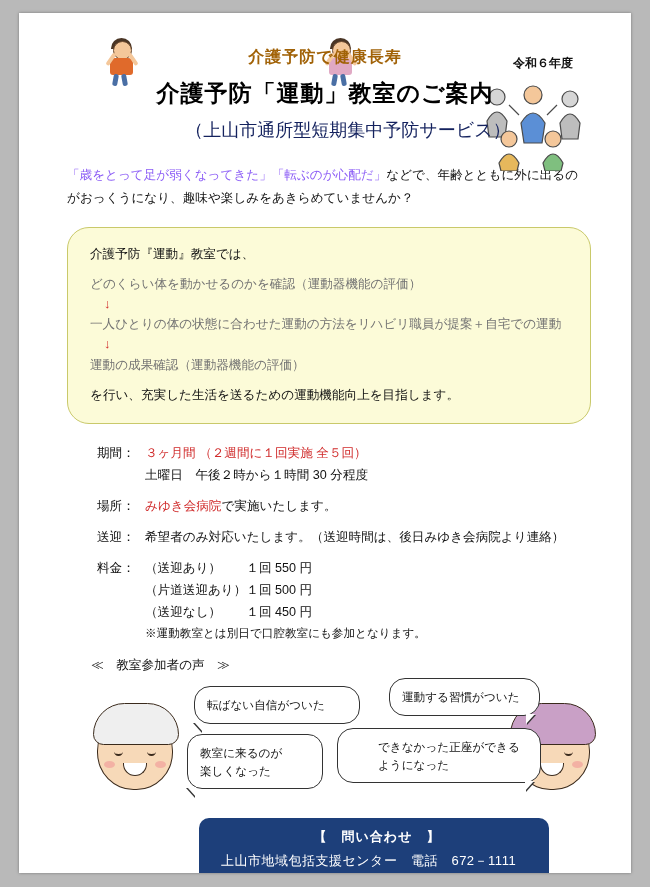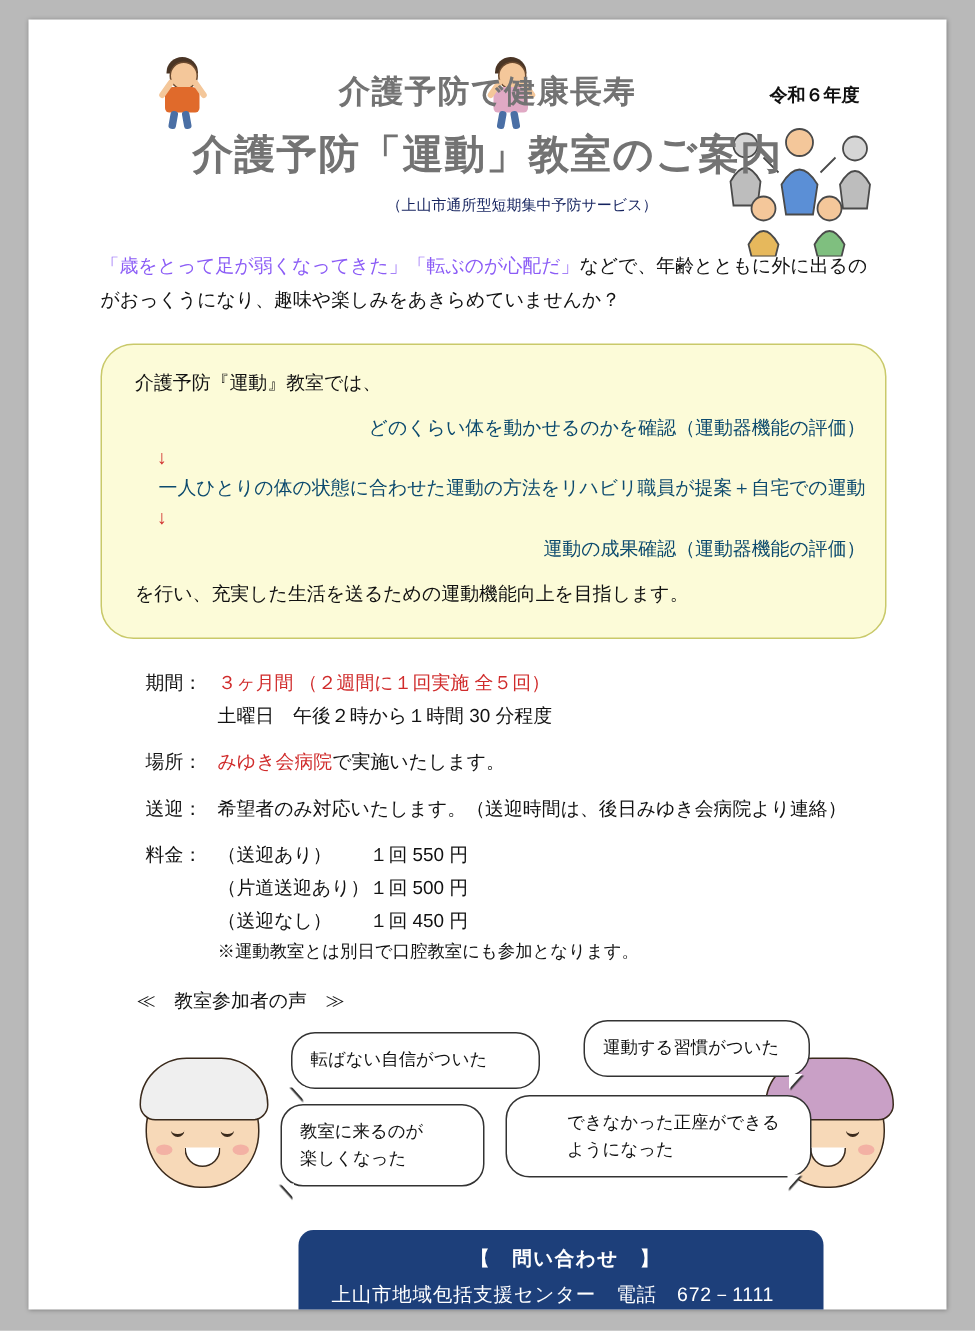--- a/index.html
+++ b/index.html
@@ -23,40 +23,40 @@
     overflow: hidden;
   }
 
   
   .header {
     position: relative;
     padding-top: 34px;
     text-align: center;
   }
   .title-line1 {
-    font-size: 21px;
+    font-size: 16px;
     font-weight: bold;
-    color: #737373;
+    color: #a16207;
     letter-spacing: 1px;
     display: inline-block;
     position: relative;
     z-index: 3;
   }
   .title-line2 {
     margin-top: 10px;
-    font-size: 27px;
+    font-size: 23px;
     font-weight: bold;
-    color: #737373;
+    color: #000000;
     letter-spacing: 1px;
     position: relative;
     z-index: 3;
   }
   .title-line3 {
     margin-top: 9px;
-    font-size: 10px;
+    font-size: 18px;
     color: #14225e;
     position: relative;
     z-index: 3;
     padding-left: 46px;
   }
   .year-badge {
     position: absolute;
     top: 42px;
     right: 58px;
     font-size: 12px;
@@ -118,30 +118,29 @@
     color: #111;
   }
   .lead .hl { color: #8b5cf6; }
 
   
   .yellowbox {
     margin: 16px 40px 0 48px;
     background: #fcfbd8;
     border: 1.5px solid #c9c96a;
     border-radius: 22px;
-    padding: 14px 13px 16px 22px;
-    font-family: Liberation Mono, monospace;
+    padding: 14px 28px 16px 22px;
   }
   .yb-line {
     font-size: 12.6px;
     color: #111;
     line-height: 1.6;
     margin: 2px 0;
   }
-  .yb-blue { color: #0c4a6e; text-align: right; }
+  .yb-blue { color: #737373; }
   .yb-arrow {
     color: #d02b2b;
     font-size: 13px;
     line-height: 1.1;
     margin: 3px 0 3px 14px;
   }
   .yb-gap { height: 6px; }
 
   
   .details {

